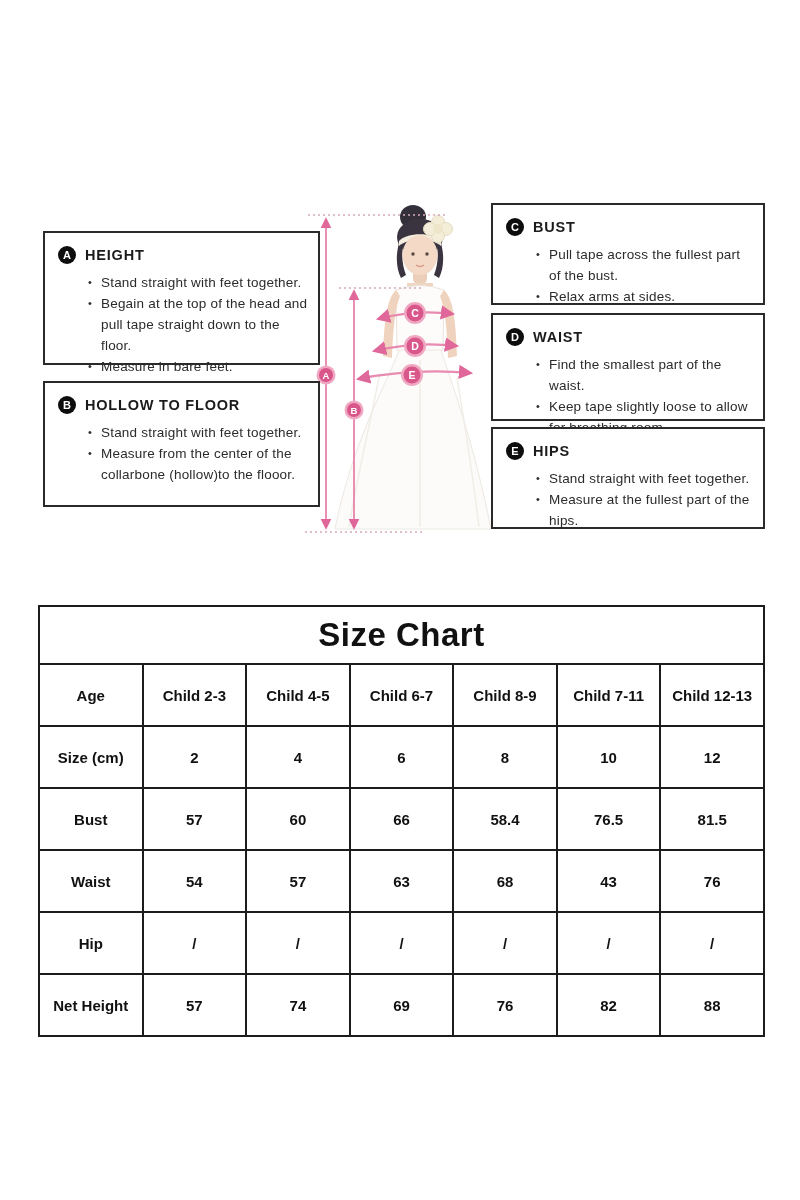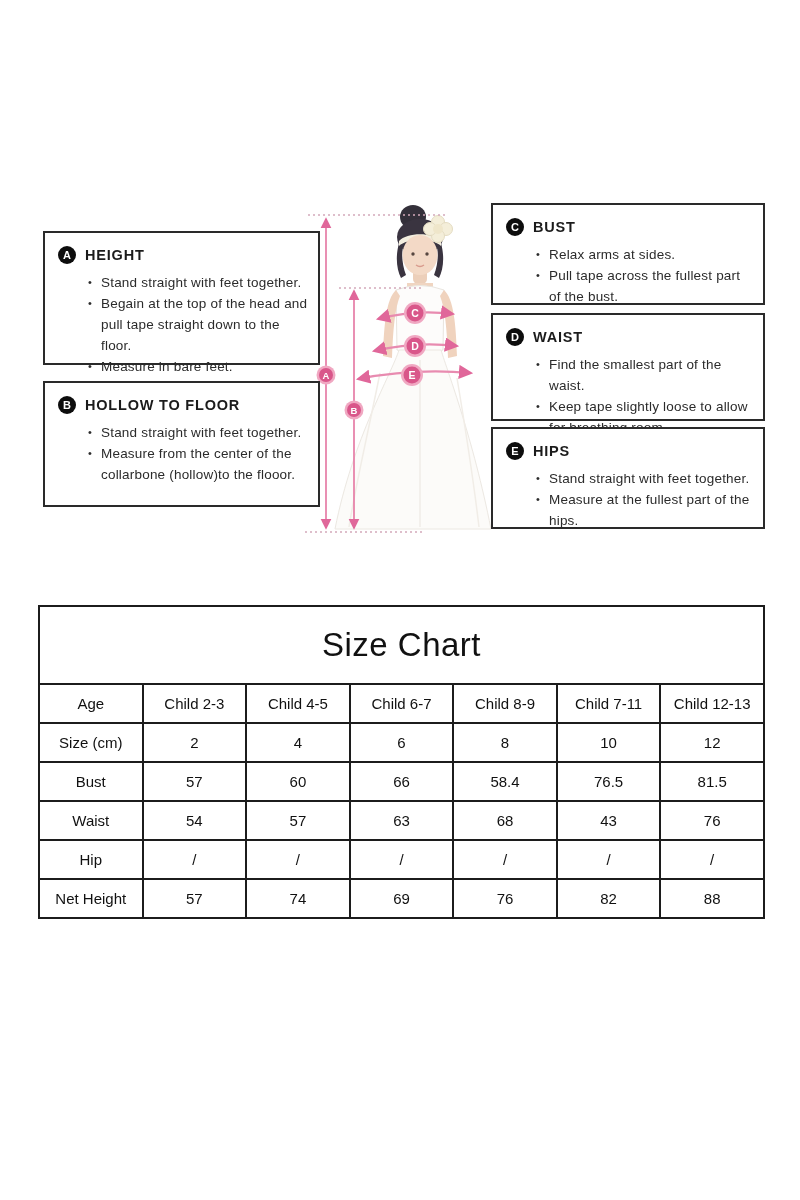--- a/index.html
+++ b/index.html
@@ -32,24 +32,24 @@
   .bullet::before{content:"•";position:absolute;left:0;top:0;font-size:11px;color:#2b2b2b;}
   
   .figure{position:absolute;left:295px;top:198px;}
   
   .size-table{
     position:absolute;left:38px;top:605px;width:727px;
     border-collapse:collapse;table-layout:fixed;background:#ffffff;
   }
   .size-table th,.size-table td{
     border:2px solid #1c1c1c;text-align:center;vertical-align:middle;
-    font-weight:normal;font-size:15px;color:#111111;padding:10px;
+    font-weight:bold;font-size:15px;color:#111111;padding:0;
   }
   .size-table .title-row th{font-size:33px;height:56px;letter-spacing:0.5px;}
-  .size-table .data-row{height:39px;}
+  .size-table .data-row{height:62px;}
 </style>
 </head>
 <body>
 
 <div class="page">
 
   <svg class="figure" width="215" height="350" viewBox="0 0 215 350">
     <defs>
       <marker id="ah" viewBox="0 0 10 10" refX="8.5" refY="5" markerWidth="6.5" markerHeight="6.5" orient="auto-start-reverse">
         <path d="M0,0 L10,5 L0,10 z" fill="#e0679a"></path>
@@ -163,22 +163,22 @@
       <div class="bullet">Measure from the center of the collarbone (hollow)to the flooor.</div>
     </div>
   </div>
 
   <div class="ibox box-c">
     <div class="ibox-head">
       <span class="letter-badge">C</span>
       <span class="ibox-title">BUST</span>
     </div>
     <div class="bullets">
+      <div class="bullet">Pull tape across the fullest part of the bust.</div>
       <div class="bullet">Relax arms at sides.</div>
-      <div class="bullet">Pull tape across the fullest part of the bust.</div>
     </div>
   </div>
 
   <div class="ibox box-d">
     <div class="ibox-head">
       <span class="letter-badge">D</span>
       <span class="ibox-title">WAIST</span>
     </div>
     <div class="bullets">
       <div class="bullet">Find the smallest part of the waist.</div>

